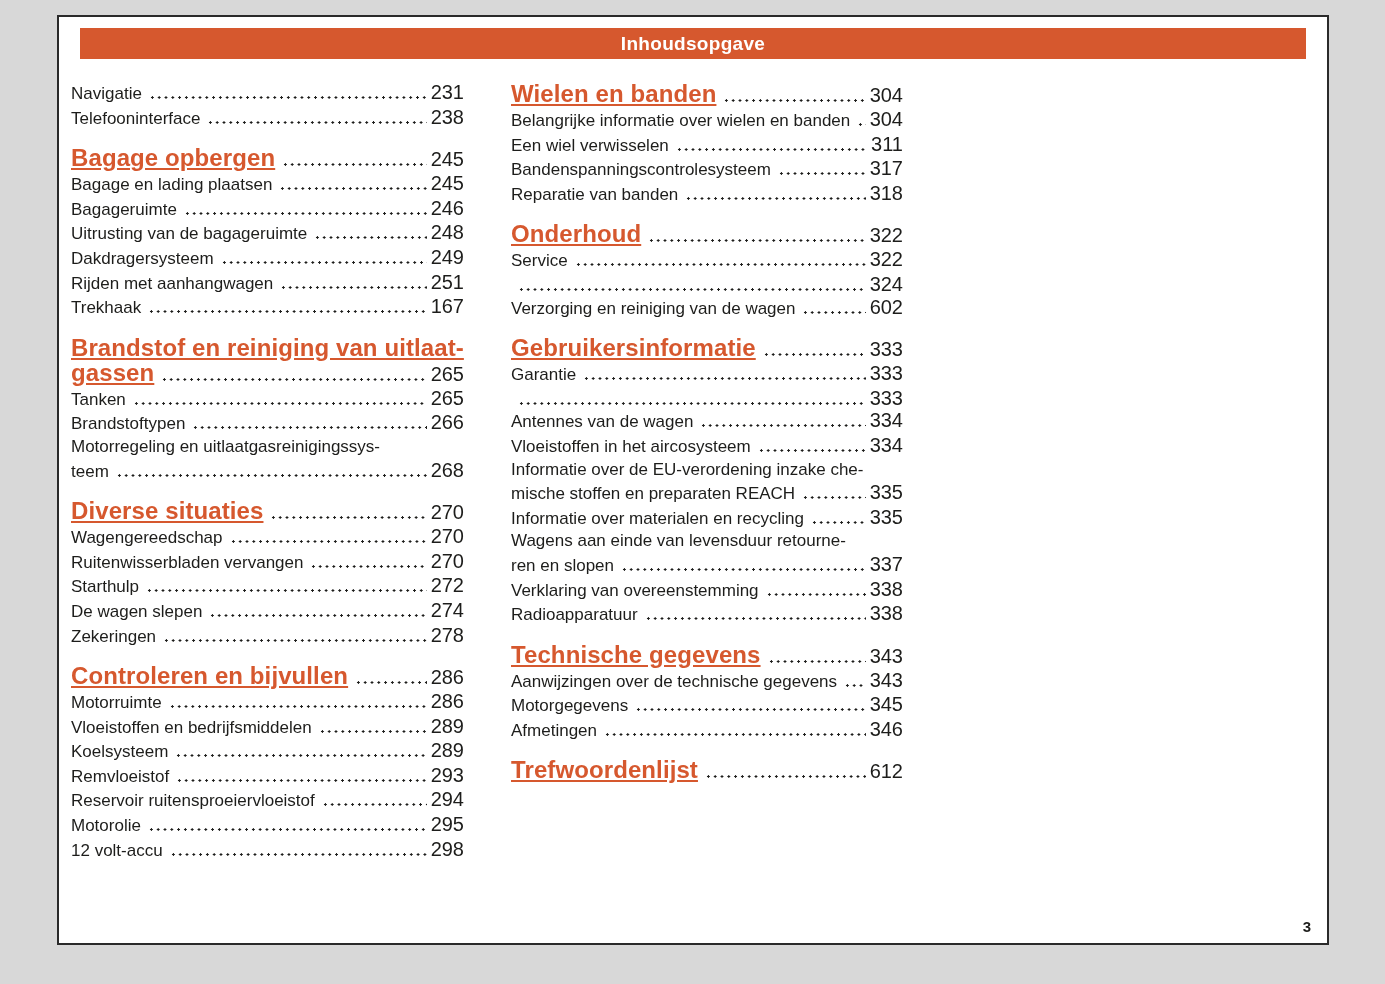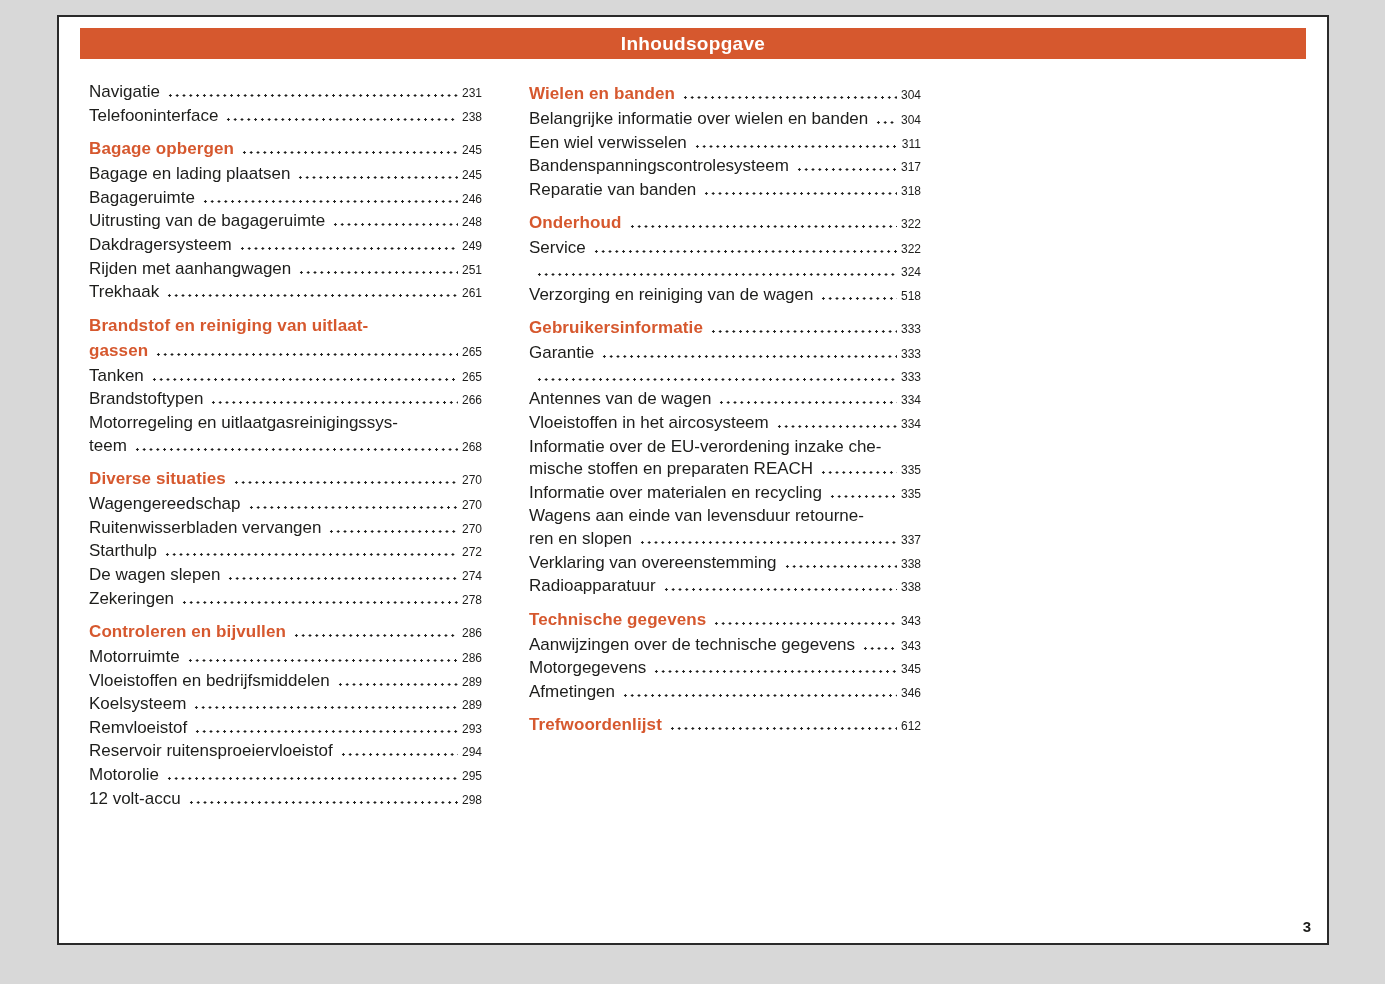--- a/index.html
+++ b/index.html
@@ -34,55 +34,56 @@
     justify-content: center;
   }
   .title-bar .title {
     color: #ffffff;
     font-weight: bold;
     font-size: 19px;
     letter-spacing: 0.3px;
   }
   .toc {
     position: absolute;
-    left: 30px;
+    left: 12px;
     top: 64px;
     display: flex;
     gap: 47px;
   }
   .toc-column { width: 393px; }
   .toc-column + .toc-column { width: 392px; }
   .toc-entry.item { font-size: 17px; line-height: 22.6px; }
-  .toc-entry.heading { margin-top: 8px; }
+  .toc-entry.heading { margin-top: 15px; }
   .toc-column .toc-entry:first-child { margin-top: 0; }
   .toc-entry.heading .toc-row { line-height: 25px; }
   .toc-entry.heading .toc-label {
     color: var(--accent, #d6582e);
     font-weight: bold;
-    font-size: 17px;
+    font-size: 24px;
     letter-spacing: 0.1px;
+    text-decoration: underline;
   }
   .toc-row {
     display: flex;
     align-items: baseline;
   }
   .toc-label { white-space: nowrap; }
   .dots {
     flex: 1 1 auto;
     min-width: 5px;
     height: 3px;
     margin: 0 4px 0 7px;
     background-image: radial-gradient(circle, #1d1d1b 1.1px, rgba(0,0,0,0) 1.4px);
     background-size: 6.8px 3px;
     background-repeat: repeat-x;
     background-position: left center;
   }
   .toc-page {
     white-space: nowrap;
-    font-size: 12px;
+    font-size: 20px;
     font-weight: normal;
     color: var(--ink, #1d1d1b);
     text-align: right;
   }
   .folio {
     position: absolute;
     right: 16px;
     bottom: 8px;
     font-weight: bold;
     font-size: 15px;
@@ -151,21 +152,21 @@
           <div class="toc-row">
             <span class="toc-label">Rijden met aanhangwagen</span>
             <span class="dots"></span>
             <span class="toc-page">251</span>
           </div>
         </div>
         <div class="toc-entry item">
           <div class="toc-row">
             <span class="toc-label">Trekhaak</span>
             <span class="dots"></span>
-            <span class="toc-page">261</span>
+            <span class="toc-page">167</span>
           </div>
         </div>
         <div class="toc-entry heading">
           <div class="toc-row">
             <span class="toc-label">Brandstof en reiniging van uitlaat-</span>
           </div>
           <div class="toc-row">
             <span class="toc-label">gassen</span>
             <span class="dots"></span>
             <span class="toc-page">265</span>
@@ -347,21 +348,21 @@
         <div class="toc-entry item">
           <div class="toc-row">
             <span class="dots"></span>
             <span class="toc-page">324</span>
           </div>
         </div>
         <div class="toc-entry item">
           <div class="toc-row">
             <span class="toc-label">Verzorging en reiniging van de wagen</span>
             <span class="dots"></span>
-            <span class="toc-page">518</span>
+            <span class="toc-page">602</span>
           </div>
         </div>
         <div class="toc-entry heading">
           <div class="toc-row">
             <span class="toc-label">Gebruikersinformatie</span>
             <span class="dots"></span>
             <span class="toc-page">333</span>
           </div>
         </div>
         <div class="toc-entry item">

